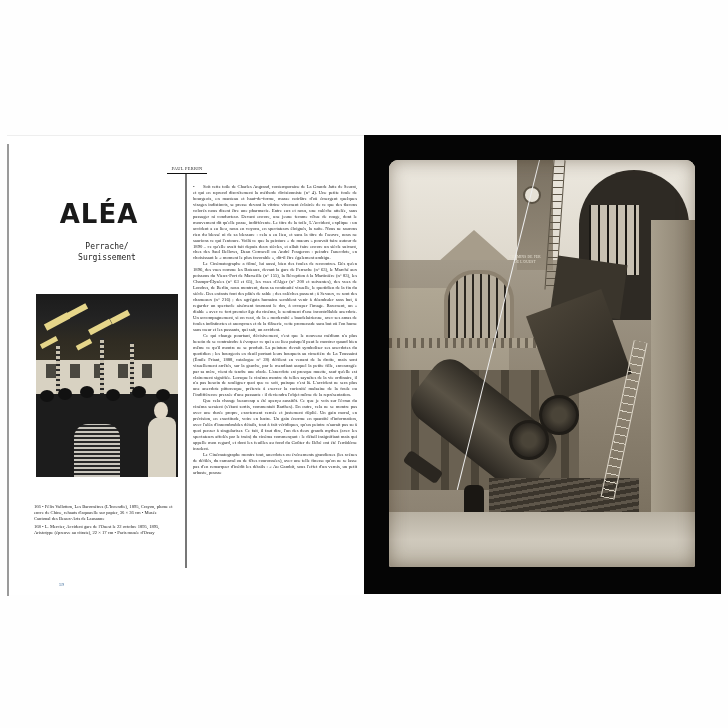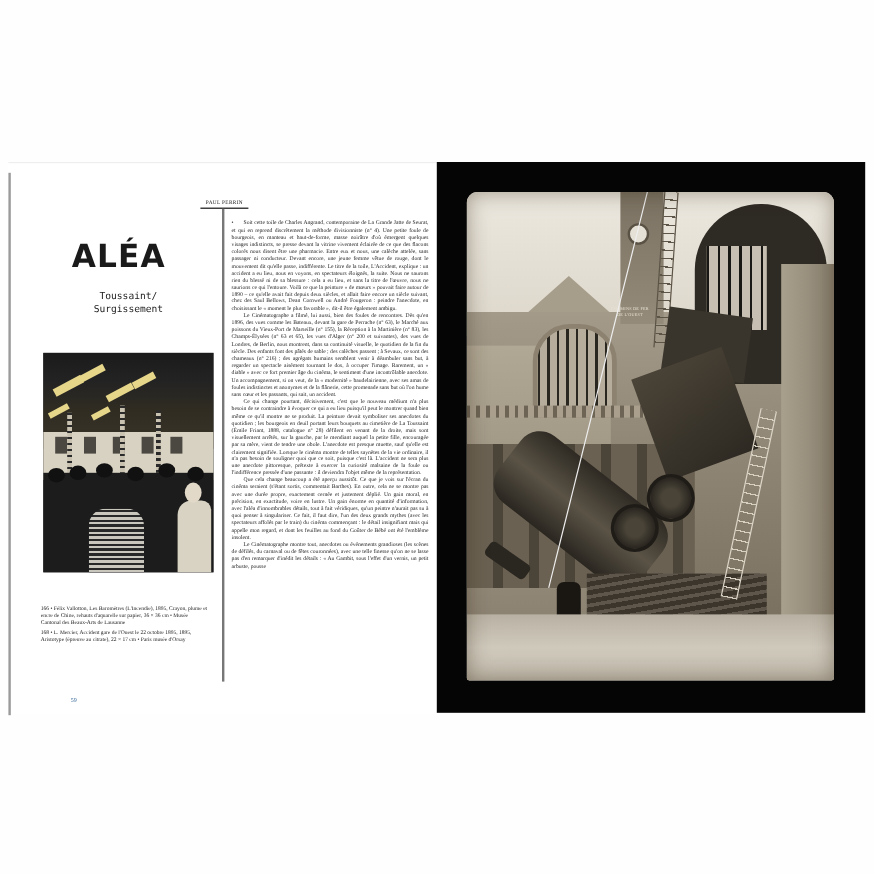--- a/index.html
+++ b/index.html
@@ -59,21 +59,21 @@
 </head>
 <body>
 
 <div class="spread">
 
   <div class="page-left">
     <div class="page-left-edge"></div>
 
     <div class="title">ALÉA</div>
     <div class="subtitle">
-      <div>Toussaint/</div>
+      <div>Perrache/</div>
       <div>Surgissement</div>
     </div>
 
     <div class="illustration" title="Crowd at night under flags and ladders, ink and watercolor">
       <div class="illu-sky"></div>
       <div class="illu-flag" style="left:8px;top:24px;width:26px;height:7px;"></div>
       <div class="illu-flag" style="left:30px;top:14px;width:22px;height:6px;"></div>
       <div class="illu-flag" style="left:52px;top:30px;width:24px;height:6px;"></div>
       <div class="illu-flag" style="left:74px;top:20px;width:20px;height:6px;"></div>
       <div class="illu-flag" style="left:4px;top:46px;width:18px;height:5px;"></div>

